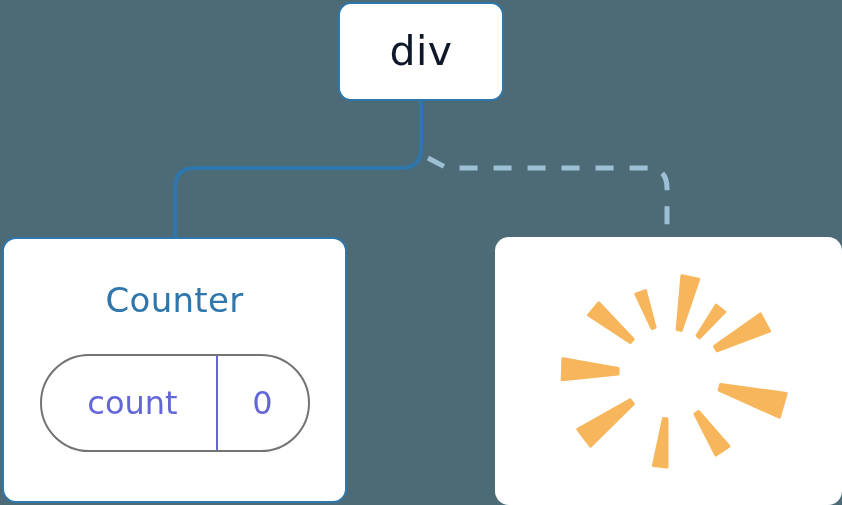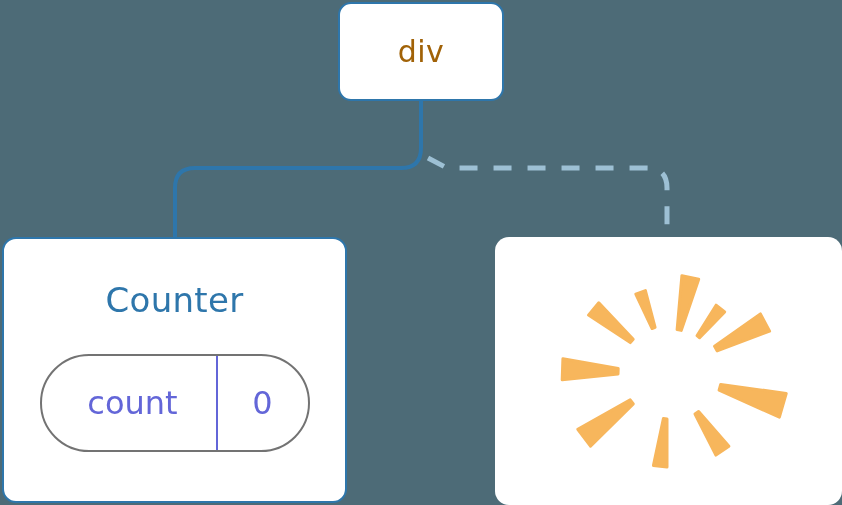--- a/index.html
+++ b/index.html
@@ -41,22 +41,22 @@
   
   #node-div {
     left: 338px;
     top: 2px;
     width: 166px;
     height: 99px;
     border: 2px solid #2e76ab;
     border-radius: 13px;
   }
   #node-div .node-label {
-    font-size: 30px;
-    color: #a16207;
+    font-size: 41px;
+    color: #0f172a;
     letter-spacing: 0.5px;
     line-height: 1;
   }
 
   
   #node-counter {
     left: 2px;
     top: 237px;
     width: 345px;
     height: 266px;

